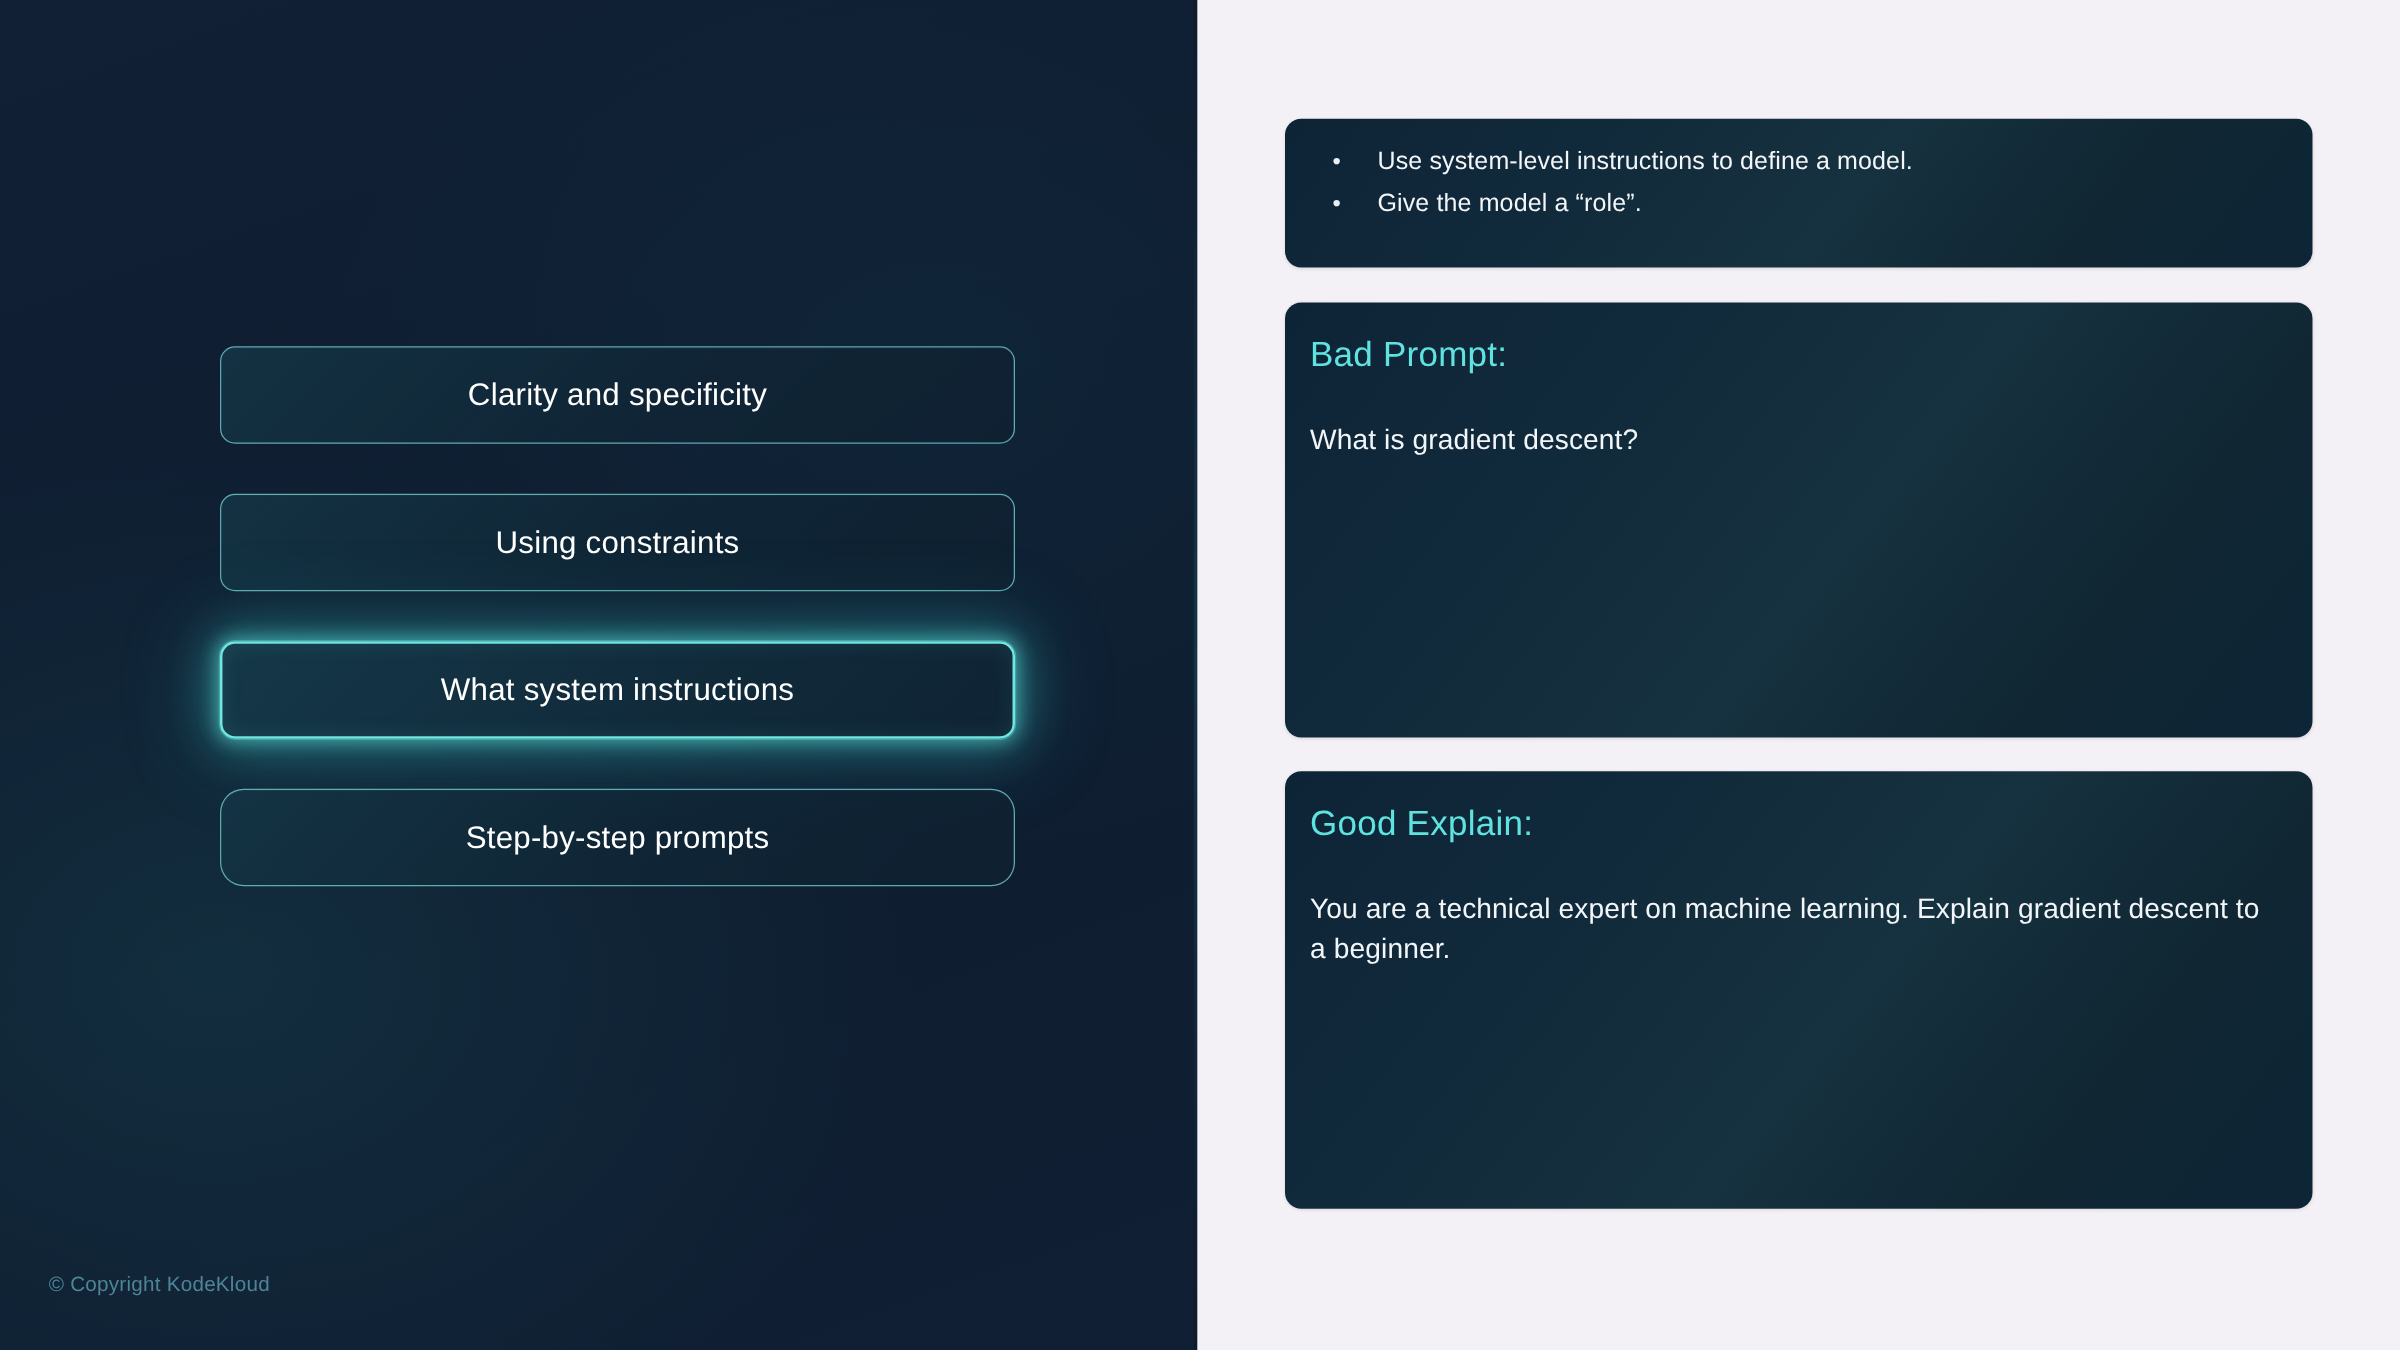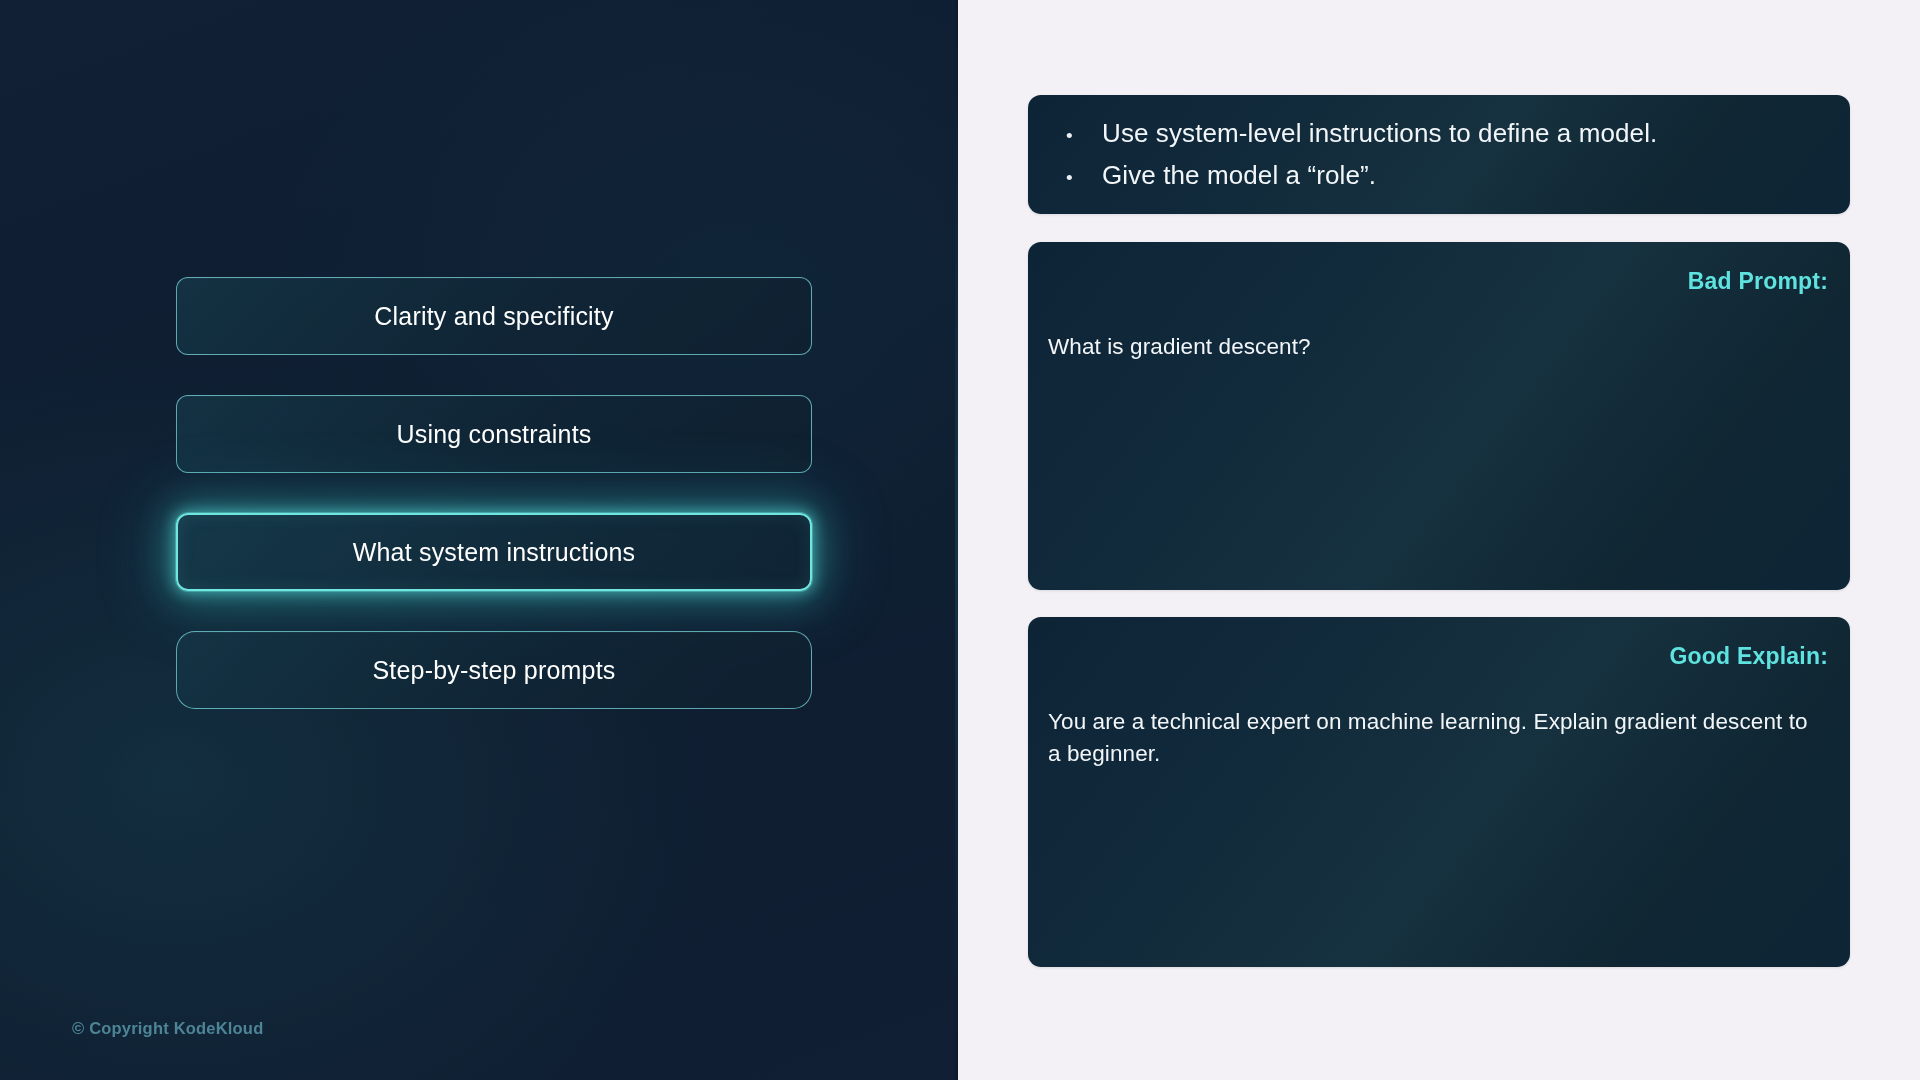--- a/index.html
+++ b/index.html
@@ -72,26 +72,25 @@
     font-size:25px;
     color:#ffffff;
     letter-spacing:.2px;
     font-weight:400;
     text-align:center;
     white-space:nowrap;
   }
 
   .copyright {
     position:absolute;
-    left:72px;
+    left:39px;
     bottom:42px;
     font-size:16.5px;
     color:#4d8597;
     letter-spacing:.2px;
-    font-weight:bold;
   }
 
   
   .right-panel {
     position:relative;
     flex:1;
     height:1080px;
     background:#f4f1f6;
   }
 
@@ -120,35 +119,34 @@
   }
   .bullet-dot {
     flex:0 0 44px;
     color:#e9eef3;
     font-size:19px;
     line-height:1;
     text-align:left;
     padding-left:8px;
   }
   .bullet-text {
-    font-size:26px;
+    font-size:20px;
     color:#f2f6f9;
     line-height:1.25;
     letter-spacing:.1px;
   }
 
   .card-inner { padding:26px 22px 0 20px; }
 
   .card-heading {
-    font-size:23px;
-    font-weight:700;
+    font-size:28px;
+    font-weight:400;
     color:#5fe3e0;
     letter-spacing:.2px;
     margin-bottom:36px;
-    text-align:right;
   }
   .card-body {
     font-size:22.5px;
     color:#f2f6f9;
     line-height:1.42;
     letter-spacing:.1px;
     max-width:760px;
   }
 </style>
 </head>

